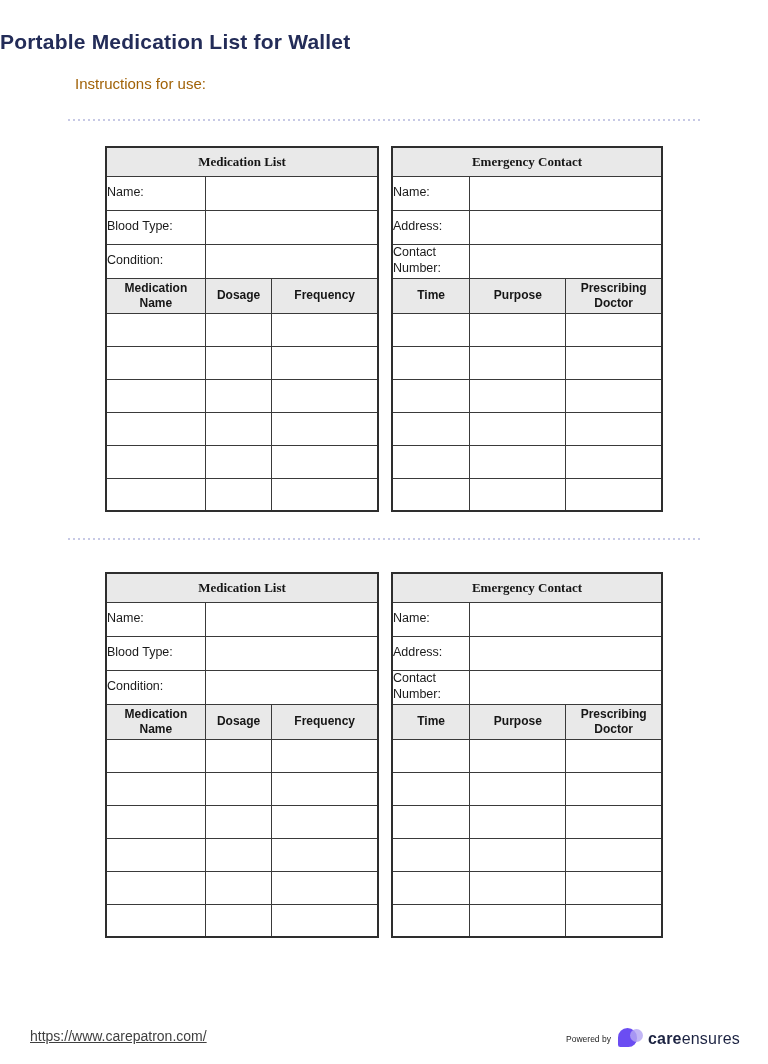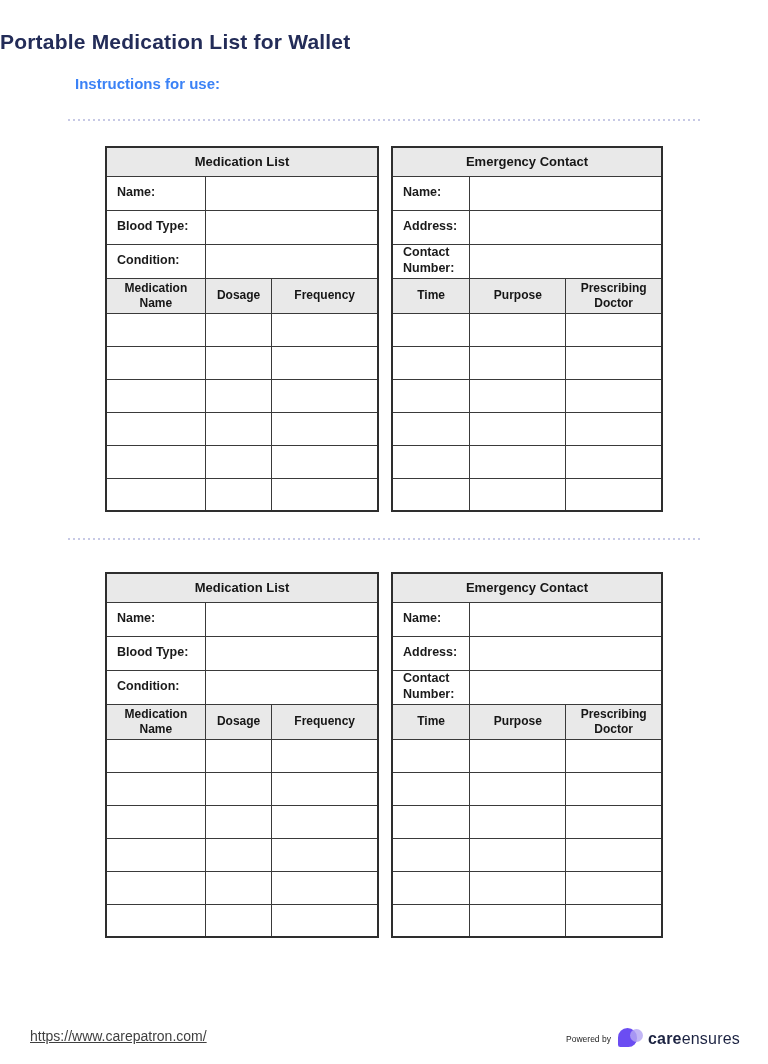--- a/index.html
+++ b/index.html
@@ -18,22 +18,22 @@
     text-align: left;
     font-size: 21px;
     font-weight: bold;
     color: #232c58;
     letter-spacing: 0.2px;
   }
   
   .instructions { margin: 21px 70px 0 75px; }
   .instructions h2 {
     font-size: 15px;
-    font-weight: bold;
-    color: #3b82f6;
+    font-weight: normal;
+    color: #a16207;
     margin-bottom: 9px;
   }
   .instructions p {
     font-size: 13.4px;
     line-height: 1.42;
     color: #1e1e1e;
     max-width: 625px;
   }
   
   .divider {
@@ -66,29 +66,29 @@
     overflow: hidden;
   }
   tr.title-row th {
     height: 29px;
     background: #e9e9e9;
     font-size: 13px;
     font-weight: bold;
     color: #161616;
     text-align: center;
     vertical-align: middle;
+    font-family: Liberation Serif, serif;
   }
   tr.field-row td { height: 34px; vertical-align: middle; }
   tr.field-row td.label {
     font-size: 12.5px;
     color: #1a1a1a;
-    padding-left: 10px;
     padding-right: 4px;
     line-height: 1.25;
-    font-weight: bold;
+    font-weight: normal;
   }
   tr.col-head th {
     height: 32px;
     background: #e9e9e9;
     font-size: 12px;
     font-weight: bold;
     color: #161616;
     text-align: center;
     vertical-align: middle;
     line-height: 1.25;

